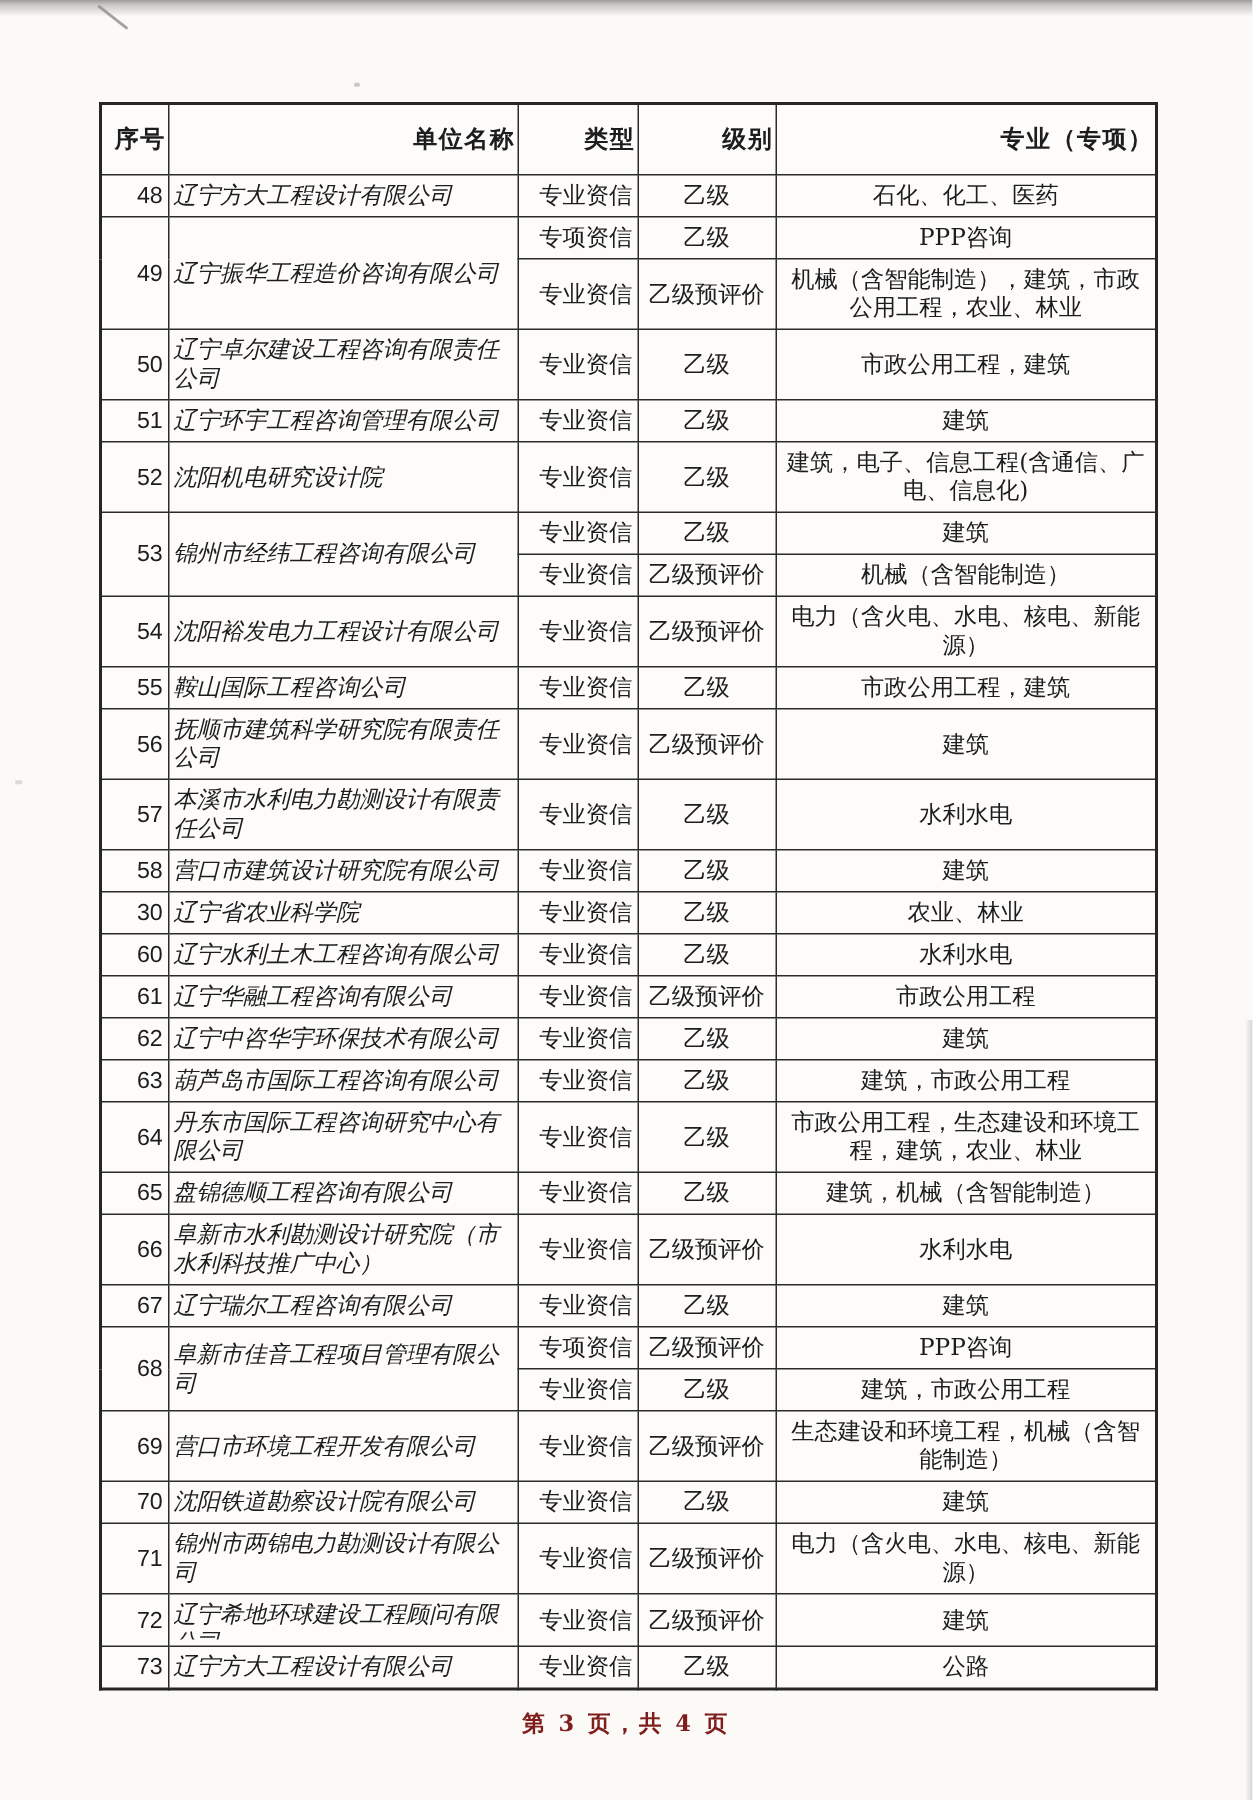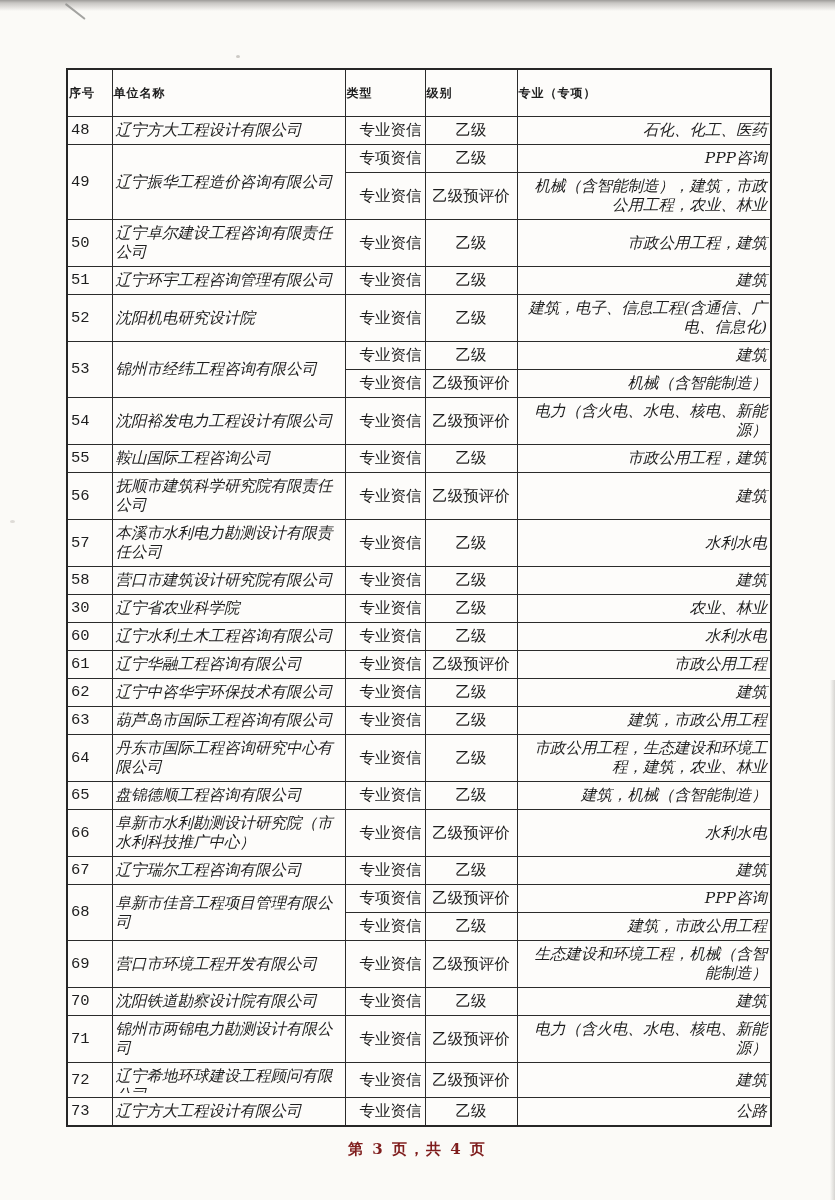--- a/index.html
+++ b/index.html
@@ -67,39 +67,39 @@
   }
   table.roster th,
   table.roster td {
     border: 1.5px solid #2b2b2b;
     font-weight: normal;
     vertical-align: middle;
     word-break: break-all;
   }
   table.roster th {
     height: 44px;
-    font-size: 12px;
+    font-size: 16px;
     font-weight: 600;
-    text-align: left;
+    text-align: right;
     letter-spacing: 1px;
   }
   table.roster td {
     font-size: 15.5px;
     line-height: 19px;
     padding: 4px 3px;
   }
   td.c-no {
-    text-align: left;
+    text-align: right;
     font-size: 15px;
-    font-family: Liberation Mono, monospace;
+    font-family: Liberation Sans, sans-serif;
   }
   td.c-name { text-align: left; padding-left: 4px; font-style: italic; }
   td.c-type { text-align: right; padding-left: 1px; padding-right: 1px; margin-left: 18px; }
   td.c-level { text-align: center; padding-left: 1px; padding-right: 1px; }
-  td.c-spec { text-align: right; padding-left: 5px; font-style: italic; }
+  td.c-spec { text-align: center; padding-left: 5px; }
   .clip {
     height: 26px;
     overflow: hidden;
   }
   
   .page-footer {
     position: absolute;
     left: 0; right: 0;
     top: 1140px;
     text-align: center;

